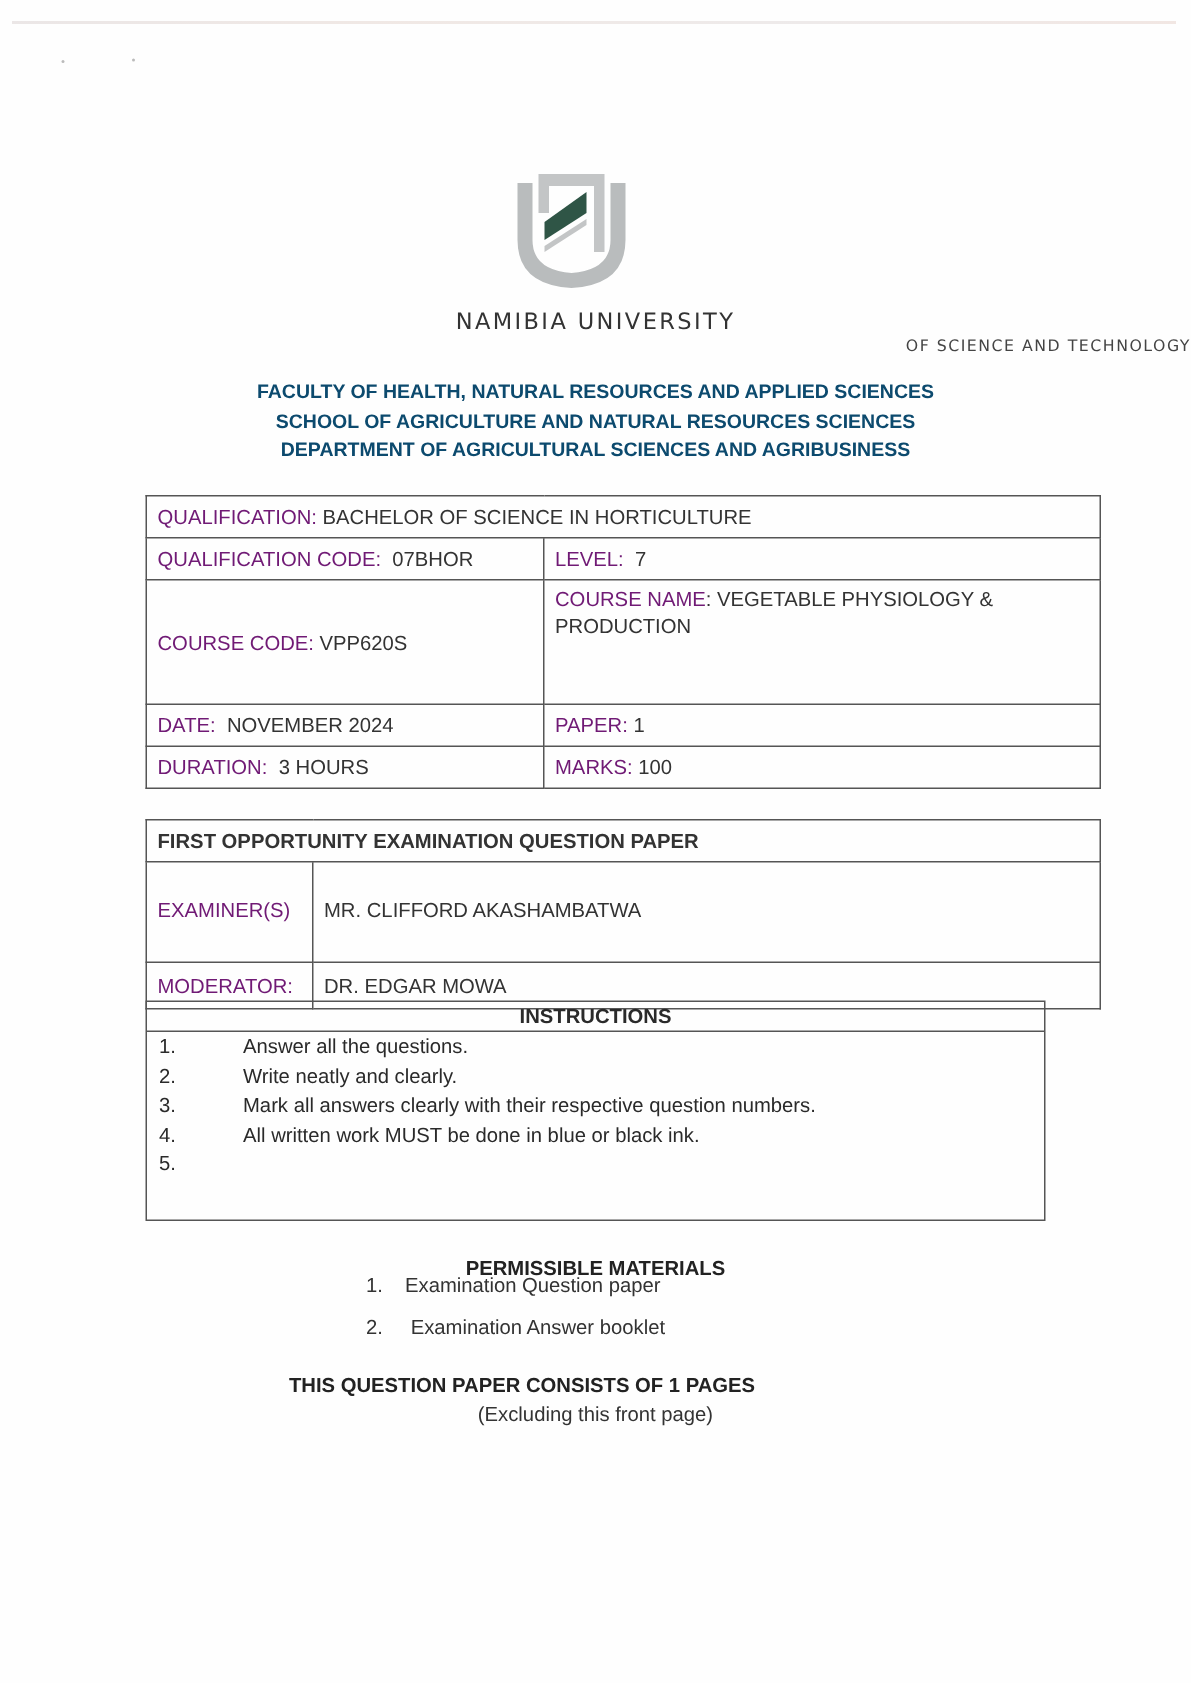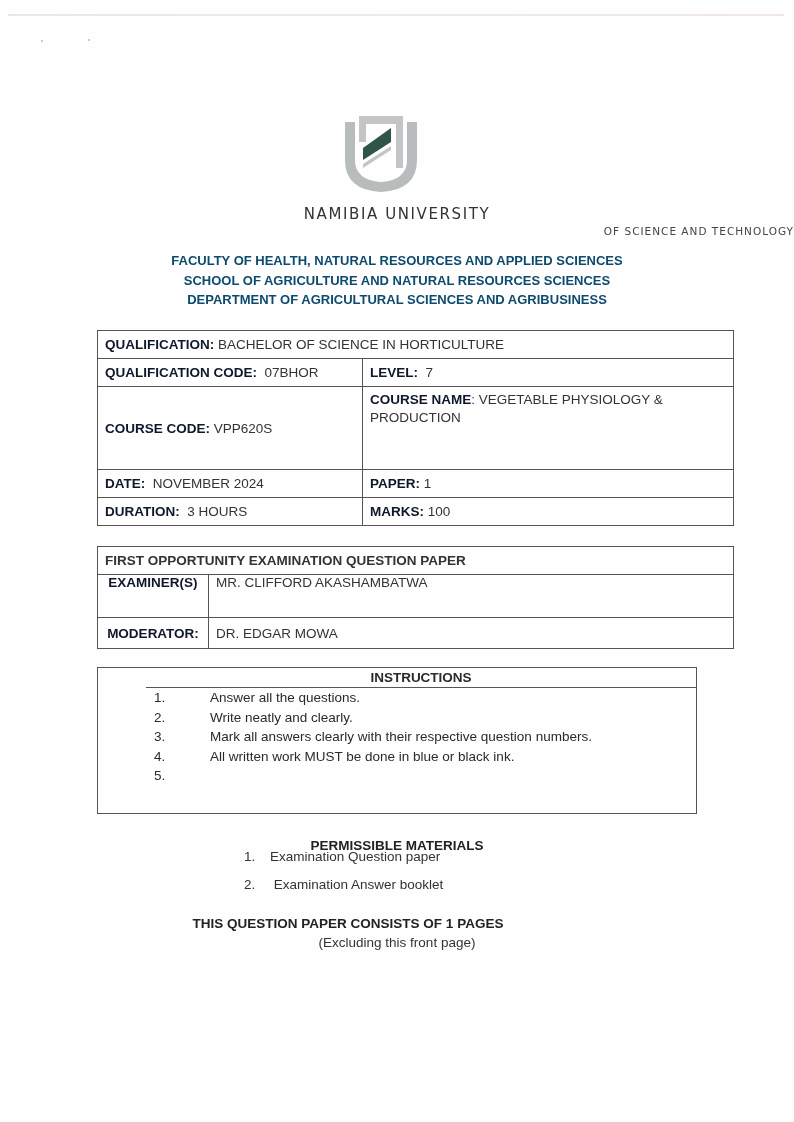--- a/index.html
+++ b/index.html
@@ -15,34 +15,34 @@
     .uni-name { position: absolute; left: 0; width: 794px; text-align: center; top: 205px;
       font-size: 15px; letter-spacing: 1.6px; color: #333; font-family: "DejaVu Sans", sans-serif; font-weight: normal; }
     .uni-sub { position: absolute; left: 0; width: 794px; text-align: right; top: 225px;
       font-size: 10.5px; letter-spacing: 1px; color: #444; font-family: "DejaVu Sans", sans-serif; }
 
     .faculty { position: absolute; left: 0; width: 794px; text-align: center; font-weight: bold; font-size: 13px; color: #0c4a6e; }
     .f1 { top: 253px; } .f2 { top: 273px; } .f3 { top: 292px; }
 
     table { border-collapse: collapse; position: absolute; font-size: 13.5px; color: #333; }
     td { border: 1px solid #555; padding: 0 7px; vertical-align: middle; }
-    .b { font-weight: bold; color: #0f172a; text-align: center; }
+    .b { font-weight: normal; color: #701a75; }
 
     .t1 { left: 97px; top: 330px; width: 637px; }
     .t1 td { height: 27px; }
     .t1 tr.tall td { height: 78px; }
     .t1 .c1 { width: 250px; }
 
     .t2 { left: 97px; top: 546px; width: 637px; }
     .t2 td.head { text-align: left; height: 27px; font-weight: bold; }
-    .t2 tr.ex td { height: 42px; vertical-align: top; padding-top: 0; }
+    .t2 tr.ex td { height: 42px; vertical-align: top; padding-top: 24px; }
     .t2 tr.mod td { height: 30px; }
     .t2 .c1 { width: 96px; }
 
-    .t3 { position: absolute; left: 97px; top: 667px; width: 600px; height: 147px; border: 1px solid #555; box-sizing: border-box; font-size: 13.5px; padding-left: 48px; }
+    .t3 { position: absolute; left: 97px; top: 667px; width: 600px; height: 147px; border: 1px solid #555; box-sizing: border-box; font-size: 13.5px; }
     .t3 .head { text-align: center; font-weight: bold; border-bottom: 1px solid #555; height: 19px; line-height: 19px; }
     .t3 .item { height: 19.5px; line-height: 19.5px; display: flex; }
     .t3 .num { width: 56px; padding-left: 8px; }
 
     .perm-title { position: absolute; left: 0; width: 794px; text-align: center; top: 838px; font-weight: bold; font-size: 13.5px; color: #222; }
     .perm { position: absolute; left: 244px; font-size: 13.5px; color: #333; }
     .p1 { top: 849px; } .p2 { top: 877px; }
     .perm .pn { display: inline-block; width: 26px; }
     .consists { position: absolute; left: 0; width: 696px; text-align: center; top: 916px; font-weight: bold; font-size: 13.5px; color: #222; }
     .excl { position: absolute; left: 0; width: 794px; text-align: center; top: 935px; font-size: 13.5px; color: #333; }

